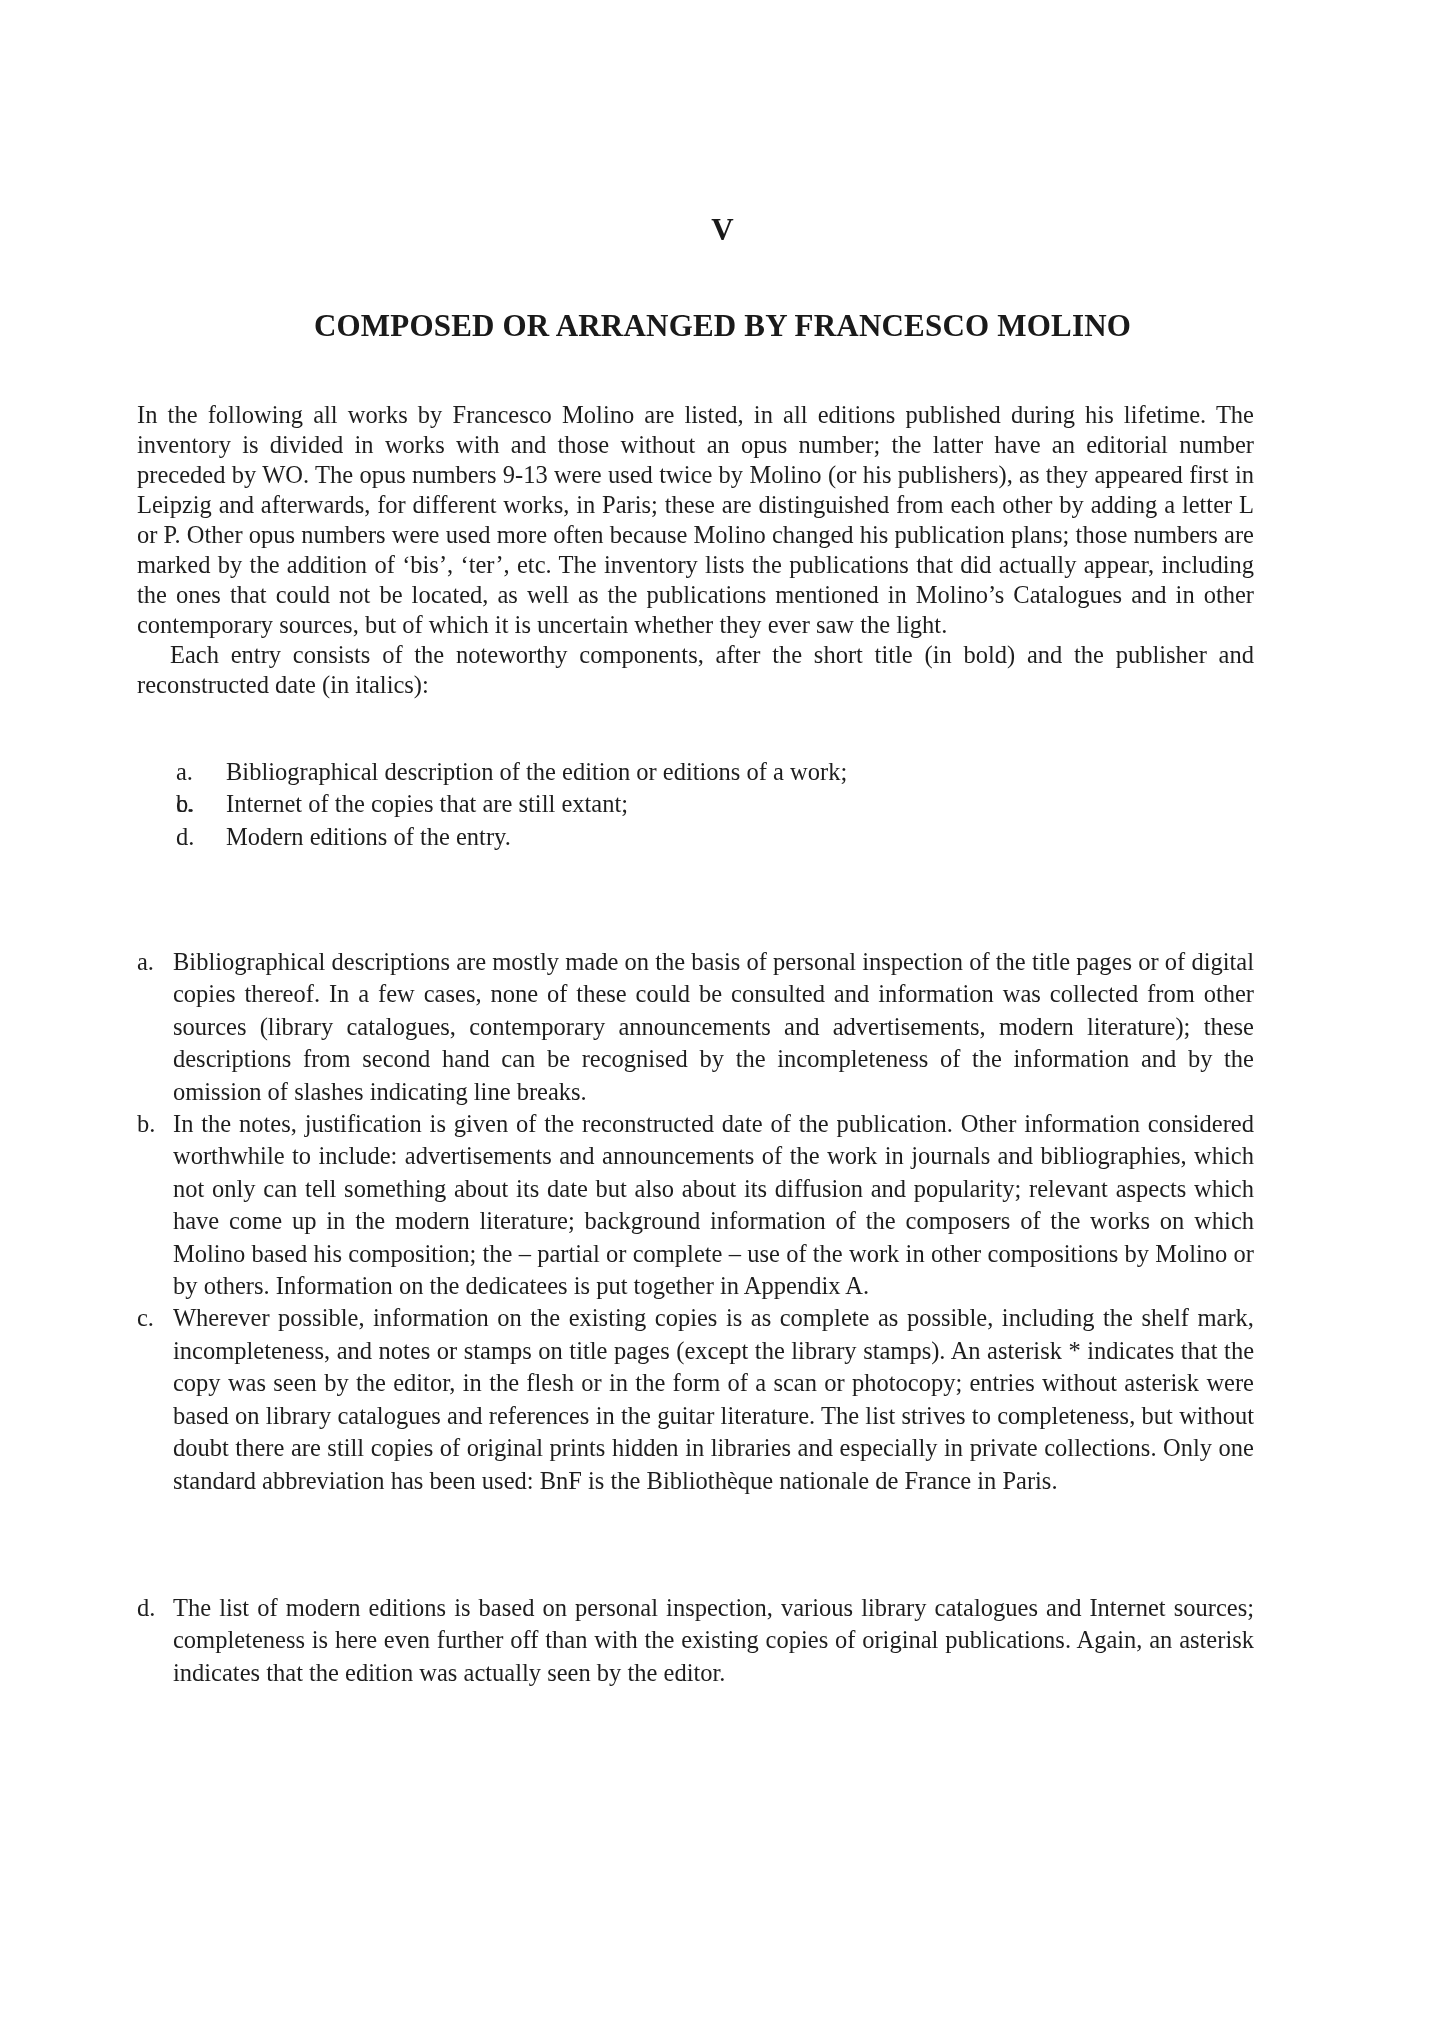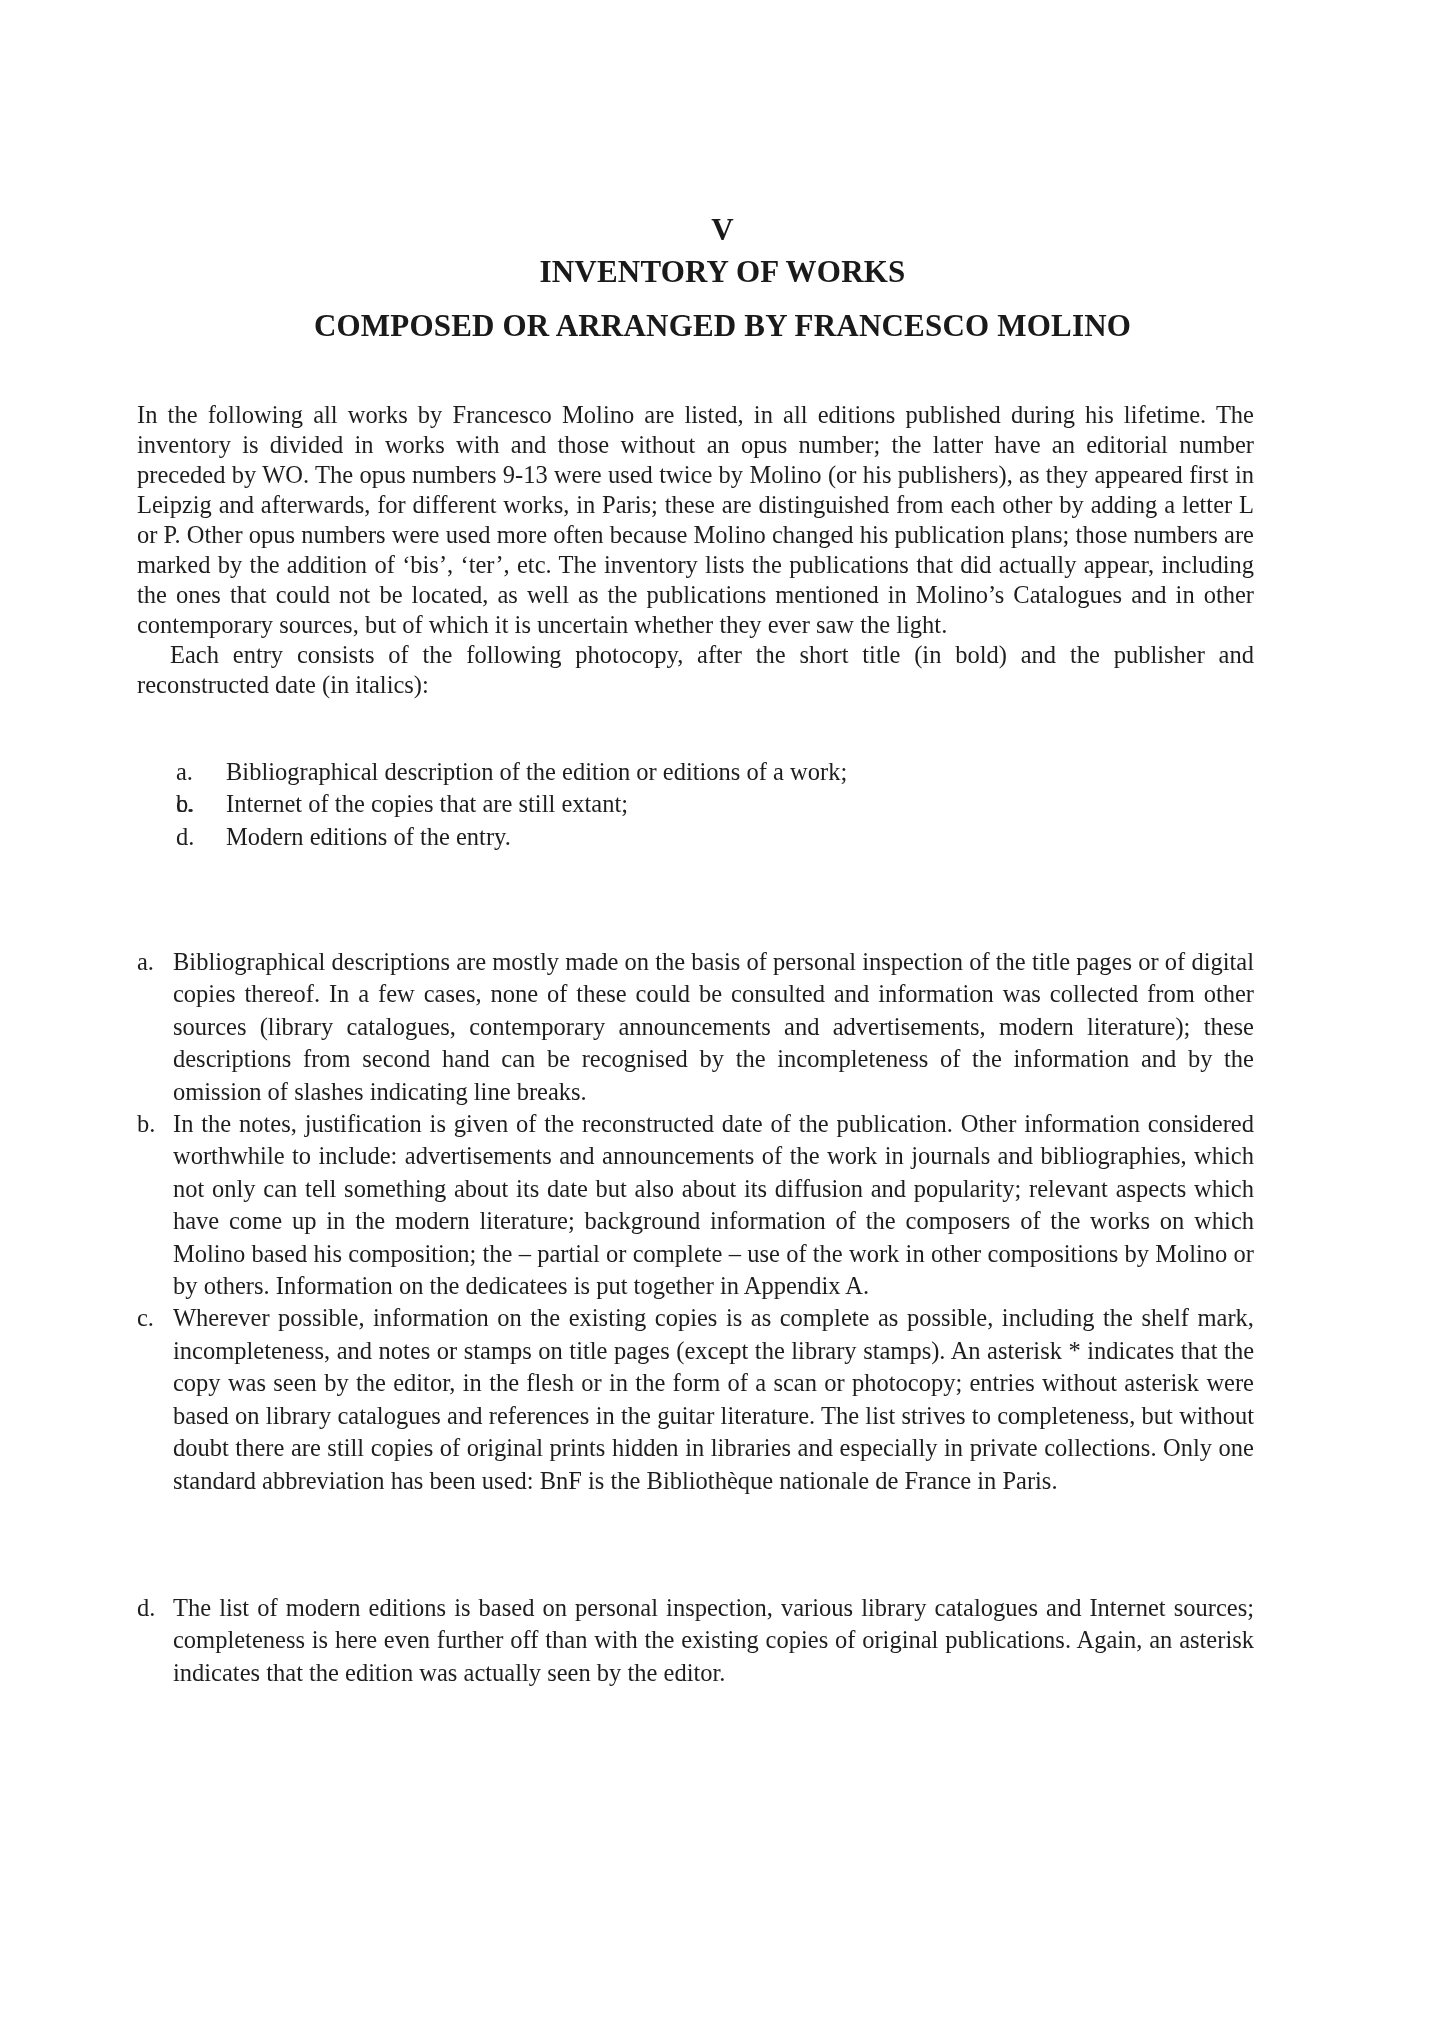--- a/index.html
+++ b/index.html
@@ -97,26 +97,25 @@
     }
     .list-2a { top: 946px; }
     .list-2d { top: 1592px; }
   </style>
 </head>
 <body>
 
 <div class="page">
 
   <div class="heading h-num">V</div>
-  <div class="heading h-line1">INVENTORY OF WORKS</div>
   <div class="heading h-line2">COMPOSED OR ARRANGED BY FRANCESCO MOLINO</div>
 
   <div class="body-text intro">
     <p>In the following all works by Francesco Molino are listed, in all editions published during his lifetime. The inventory is divided in works with and those without an opus number; the latter have an editorial number preceded by WO. The opus numbers 9-13 were used twice by Molino (or his publishers), as they appeared first in Leipzig and afterwards, for different works, in Paris; these are distinguished from each other by adding a letter L or P. Other opus numbers were used more often because Molino changed his publication plans; those numbers are marked by the addition of ‘bis’, ‘ter’, etc. The inventory lists the publications that did actually appear, including the ones that could not be located, as well as the publications mentioned in Molino’s Catalogues and in other contemporary sources, but of which it is uncertain whether they ever saw the light.</p>
-    <p class="indent-para">Each entry consists of the following photocopy, after the short title (in bold) and the publisher and reconstructed date (in italics):</p>
+    <p class="indent-para">Each entry consists of the noteworthy components, after the short title (in bold) and the publisher and reconstructed date (in italics):</p>
   </div>
 
   <div class="list-1">
     <div class="item">
       <span class="marker">a.</span>
       <span>Bibliographical description of the edition or editions of a work;</span>
     </div>
     <div class="item">
       <span class="marker">b.</span>
     </div>

